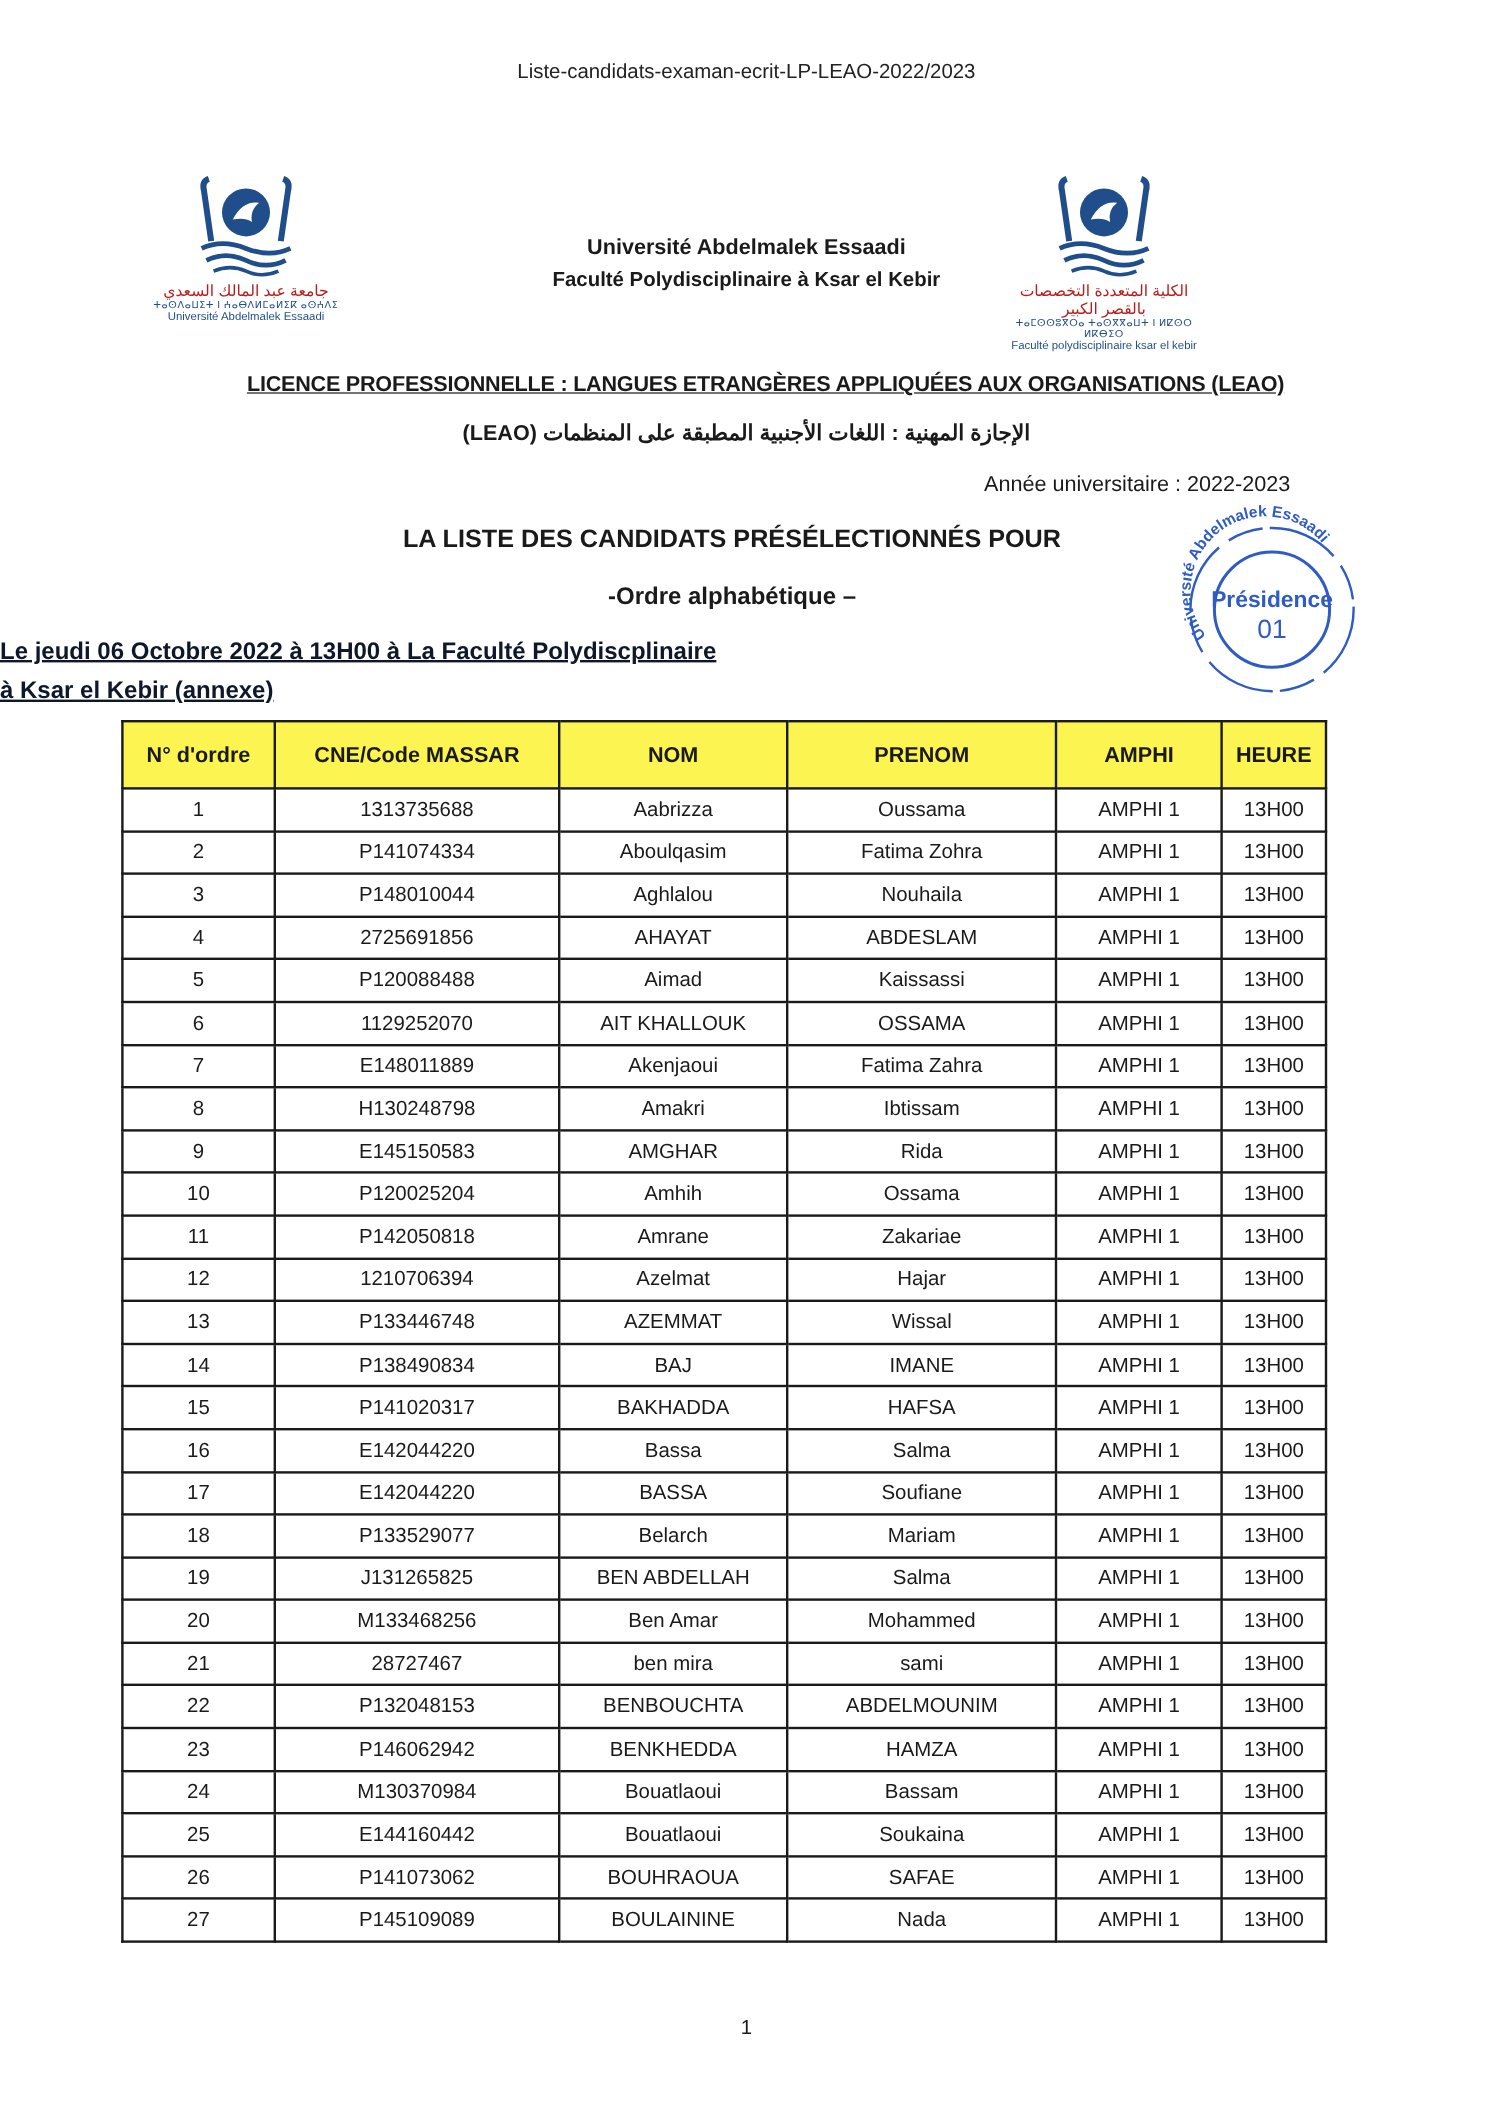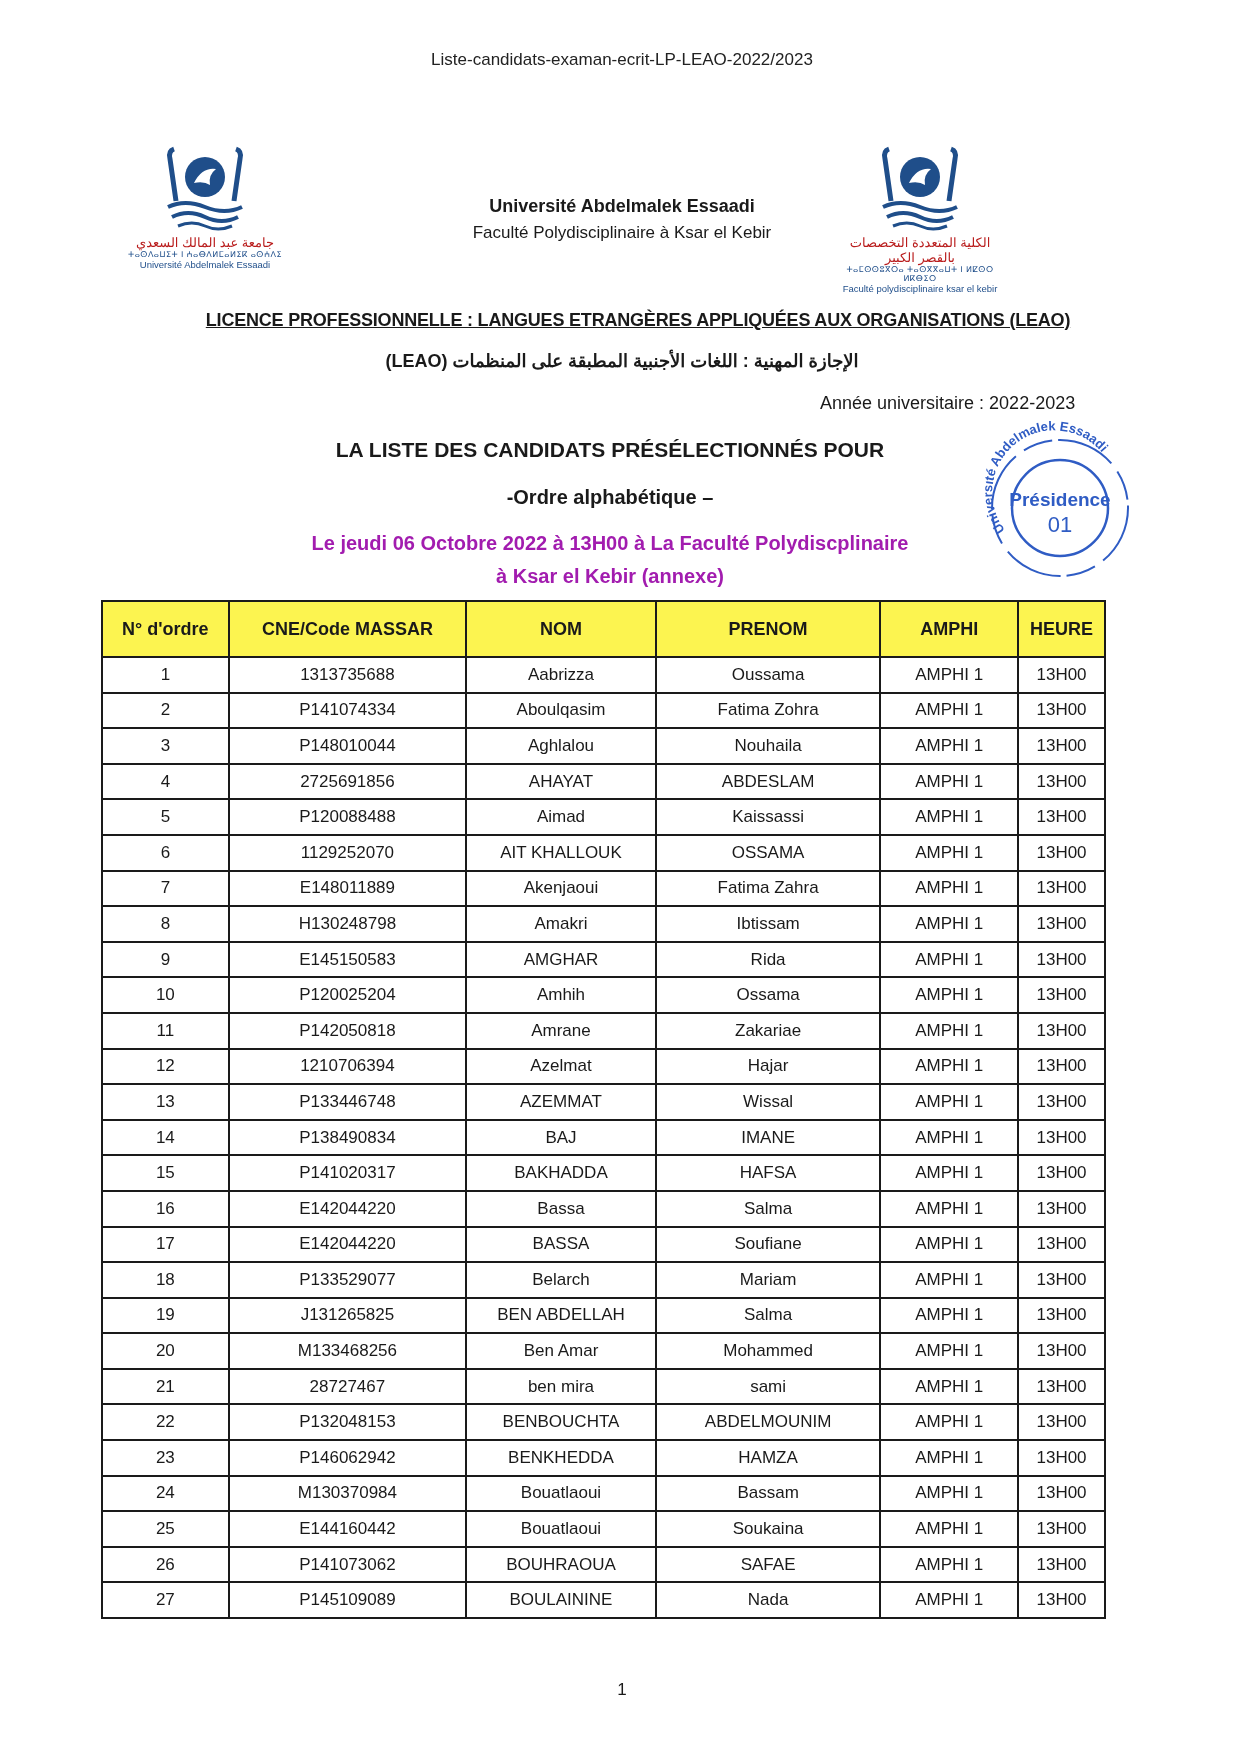--- a/index.html
+++ b/index.html
@@ -11,27 +11,27 @@
   .doc-header { top: 50px; left: 0; width: 1244px; text-align: center; font-size: 17px; color: #222; }
   .logo { width: 170px; }
   .logo-left { left: 120px; top: 145px; }
   .logo-right { left: 835px; top: 145px; }
   .logo svg { display: block; margin: 0 auto; }
   .logo .ar { text-align: center; font-size: 13px; color: #b91c1c; direction: rtl; margin-top: 2px; }
   .logo .tif { text-align: center; font-size: 8px; color: #1f4e8a; letter-spacing: 0.5px; }
   .logo .fr { text-align: center; font-size: 9.5px; color: #1f4e8a; }
   .univ { top: 196px; left: 0; width: 1244px; text-align: center; }
   .univ .name { font-weight: bold; font-size: 18px; }
-  .univ .fac { font-size: 17px; margin-top: 6px; }
+  .univ .fac { font-size: 17px; margin-top: 6px; font-weight: bold; }
   .program { top: 310px; left: 16px; width: 1244px; text-align: center; font-size: 18px; font-weight: bold; text-decoration: underline; letter-spacing: -0.2px; }
   .program-ar { top: 350px; left: 0; width: 1244px; text-align: center; font-size: 18px; font-weight: bold; direction: rtl; }
   .year { top: 393px; left: 820px; font-size: 18px; }
   .title { top: 420px; left: 0; width: 1220px; text-align: center; font-weight: bold; font-size: 21px; line-height: 34px; margin-top: 13px; }
   .subtitle { top: 486px; left: 0; width: 1220px; text-align: center; font-weight: bold; font-size: 20px; }
-  .date-line { top: 527px; left: 0; width: 1220px; text-align: center; font-weight: bold; font-size: 20px; color: #a21caf; line-height: 33px; }
+  .date-line { top: 527px; left: 0; width: 1220px; font-weight: bold; font-size: 20px; color: #0f172a; text-decoration: underline; line-height: 33px; }
   .stamp { left: 985px; top: 420px; width: 150px; height: 170px; }
   table.cand {
     position: absolute; top: 600px; left: 101px; width: 1005px;
     border-collapse: collapse; font-size: 17px; padding-left: 36px;
   }
   table.cand th, table.cand td { border: 2px solid #1a1a1a; text-align: center; padding: 0; }
   table.cand th { background: #fcf450; font-weight: bold; height: 54px; font-size: 18px; }
   table.cand td { height: 33.6px; }
   .page-num { top: 1680px; left: 0; width: 1244px; text-align: center; font-size: 17px; }
 </style>

